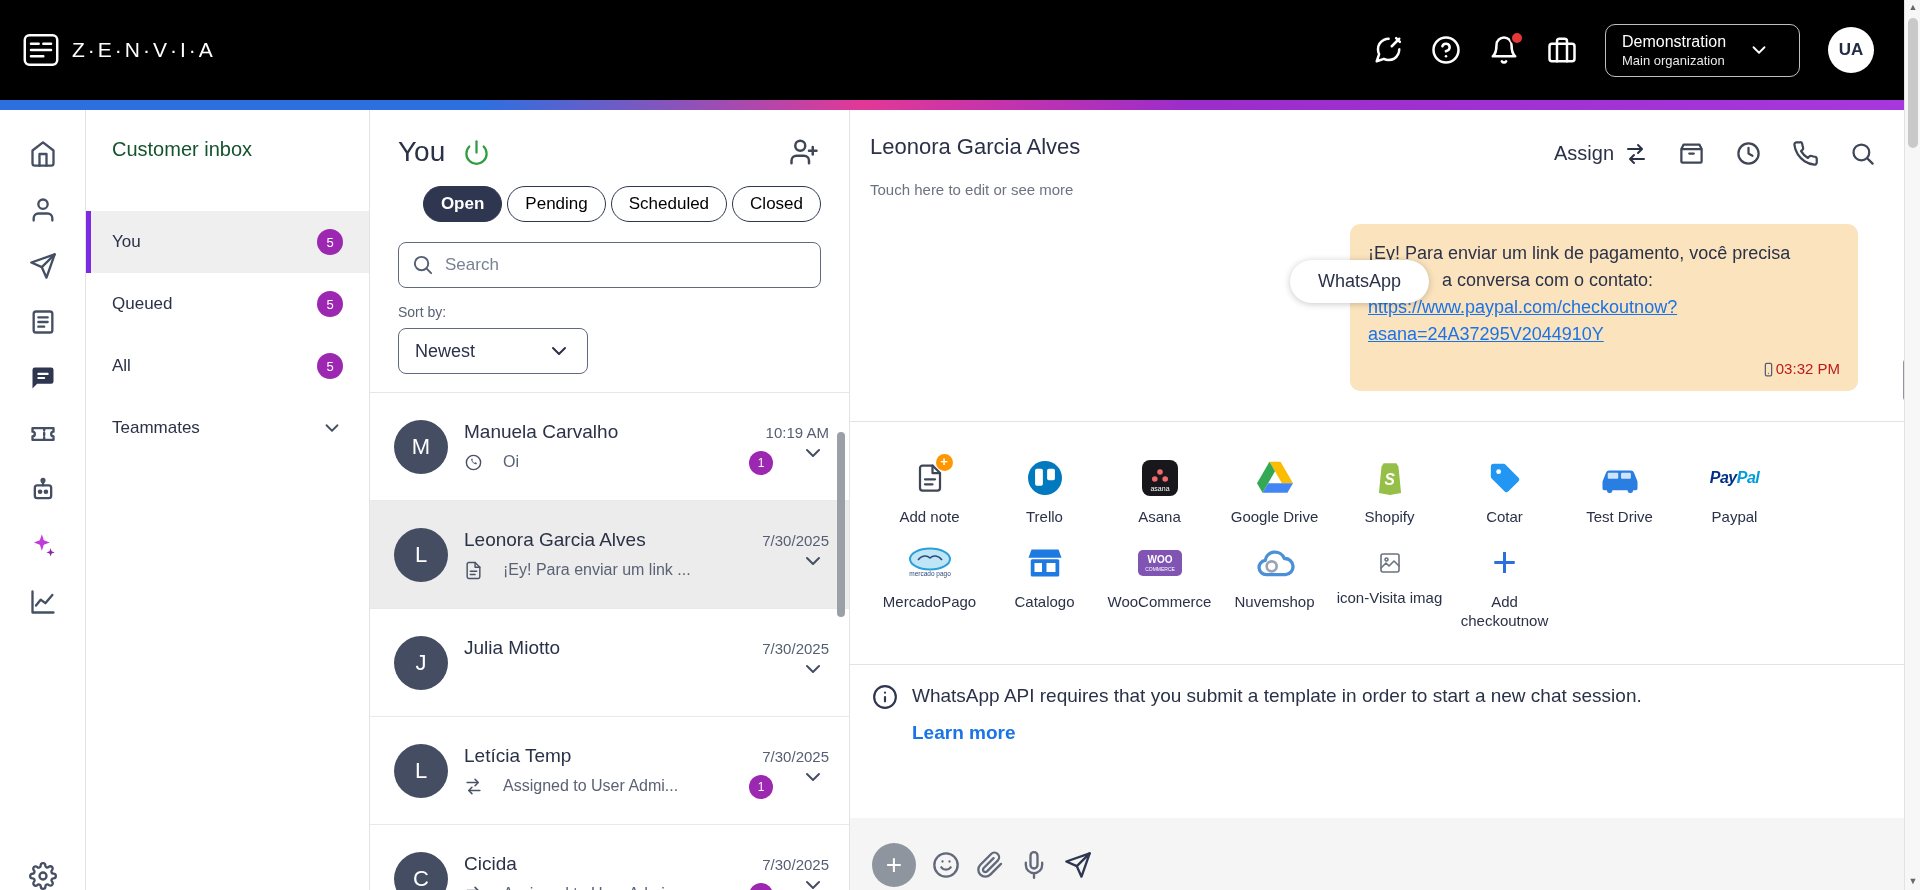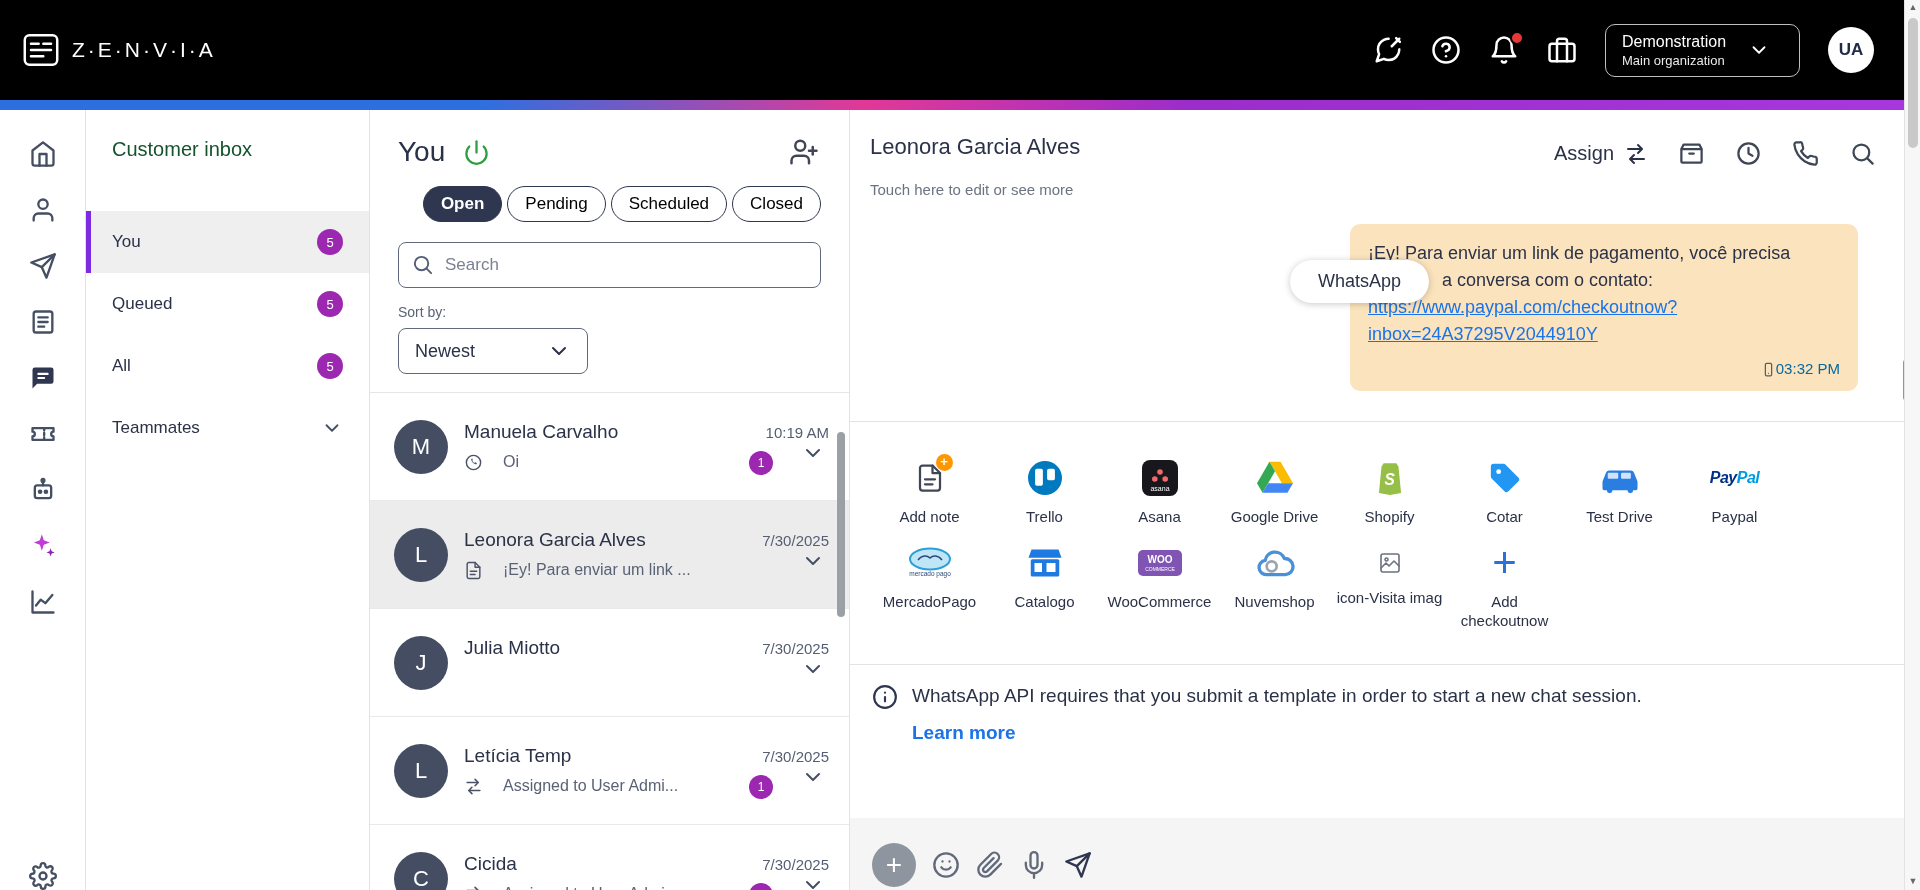--- a/index.html
+++ b/index.html
@@ -80,21 +80,21 @@
   .contact-name { font-size:22px; color:#2b3248; }
   .contact-sub { font-size:15px; color:#6b7280; margin-top:21px; cursor:pointer; }
   .chat-actions { display:flex; align-items:center; gap:30px; margin-top:6px; color:#2e3650; }
   .assign { display:flex; align-items:center; gap:10px; font-size:20px; color:#2b3248; cursor:pointer; }
   .ca-icon { width:27px; height:27px; color:#3f4757; cursor:pointer; }
 
   .messages { height:216px; position:relative; border-bottom:1px solid #e3e3e3; flex:none; }
   .bubble { position:absolute; top:18px; right:62px; width:508px; background:#fbe3bd; border-radius:10px; padding:16px 18px 10px; font-size:18px; color:#2b3248; line-height:1.5; }
   .bubble-line2 { padding-left:74px; }
   .bubble-link { color:#1a73e8; text-decoration:underline; cursor:pointer; display:block; word-break:break-all; }
-  .bubble-time { display:flex; justify-content:flex-end; align-items:center; gap:0; font-size:15px; color:#0369a1; margin-top:10px; }
+  .bubble-time { display:flex; justify-content:flex-end; align-items:center; gap:0; font-size:15px; color:#b91c1c; margin-top:10px; }
   .mobile-icon { width:15px; height:15px; color:#555e72; }
   .date-chip { position:absolute; top:54px; left:440px; background:#fff; border-radius:24px; padding:11px 28px; font-size:18px; color:#2b3248; box-shadow:0 1px 7px rgba(0,0,0,.22); z-index:3; }
   .msg-scrollbar { position:absolute; right:6px; top:30px; bottom:4px; width:14px; }
   .msg-arrow { width:14px; text-align:center; font-size:10px; color:#555; cursor:pointer; line-height:12px; }
   .msg-arrow.down { position:absolute; bottom:0; }
   .msg-thumb { position:absolute; bottom:16px; left:3px; width:8px; height:42px; background:#8f959e; border-radius:4px; cursor:pointer; }
 
   .other-actions { padding:16px 0 0 22px; flex:none; }
   .oa-title { font-size:22px; font-weight:700; color:#2b3248; }
   .oa-grid { display:flex; margin-top:18px; }
@@ -494,21 +494,21 @@
             </svg>
         </span>
       </div>
     </div>
 
     <div class="messages">
       <div class="date-chip">WhatsApp</div>
       <div class="bubble">
         <div>¡Ey! Para enviar um link de pagamento, você precisa</div>
         <div class="bubble-line2">a conversa com o contato:</div>
-        <a class="bubble-link"><span>https://www.paypal.com/checkoutnow?</span><br><span>inbox=24A37295V2044910Y</span></a>
+        <a class="bubble-link"><span>https://www.paypal.com/checkoutnow?</span><br><span>asana=24A37295V2044910Y</span></a>
         <div class="bubble-time">
           <span class="mobile-icon">
             <svg viewBox="0 0 24 24" fill="none" stroke="currentColor" stroke-width="2" stroke-linecap="round" stroke-linejoin="round">
                 <rect x="7" y="2" width="10" height="20" rx="2"></rect>
                 <line x1="12" y1="18" x2="12.01" y2="18"></line>
               </svg>
           </span>
           <span>03:32 PM</span>
         </div>
       </div>

